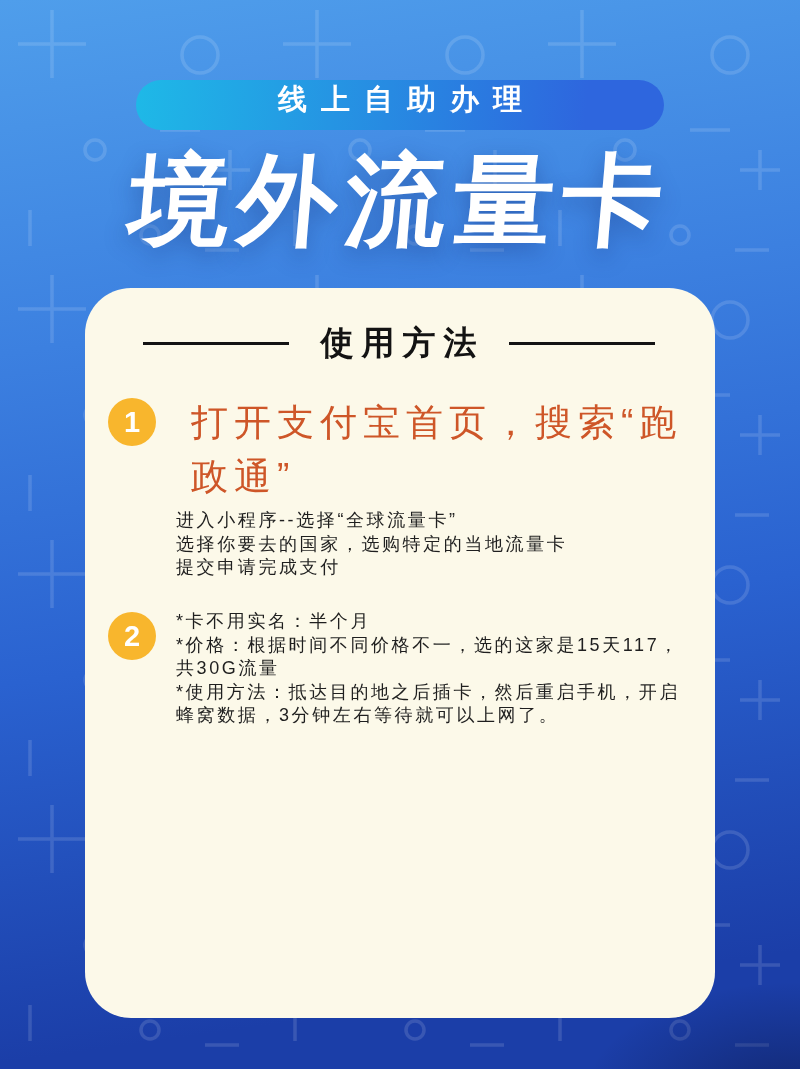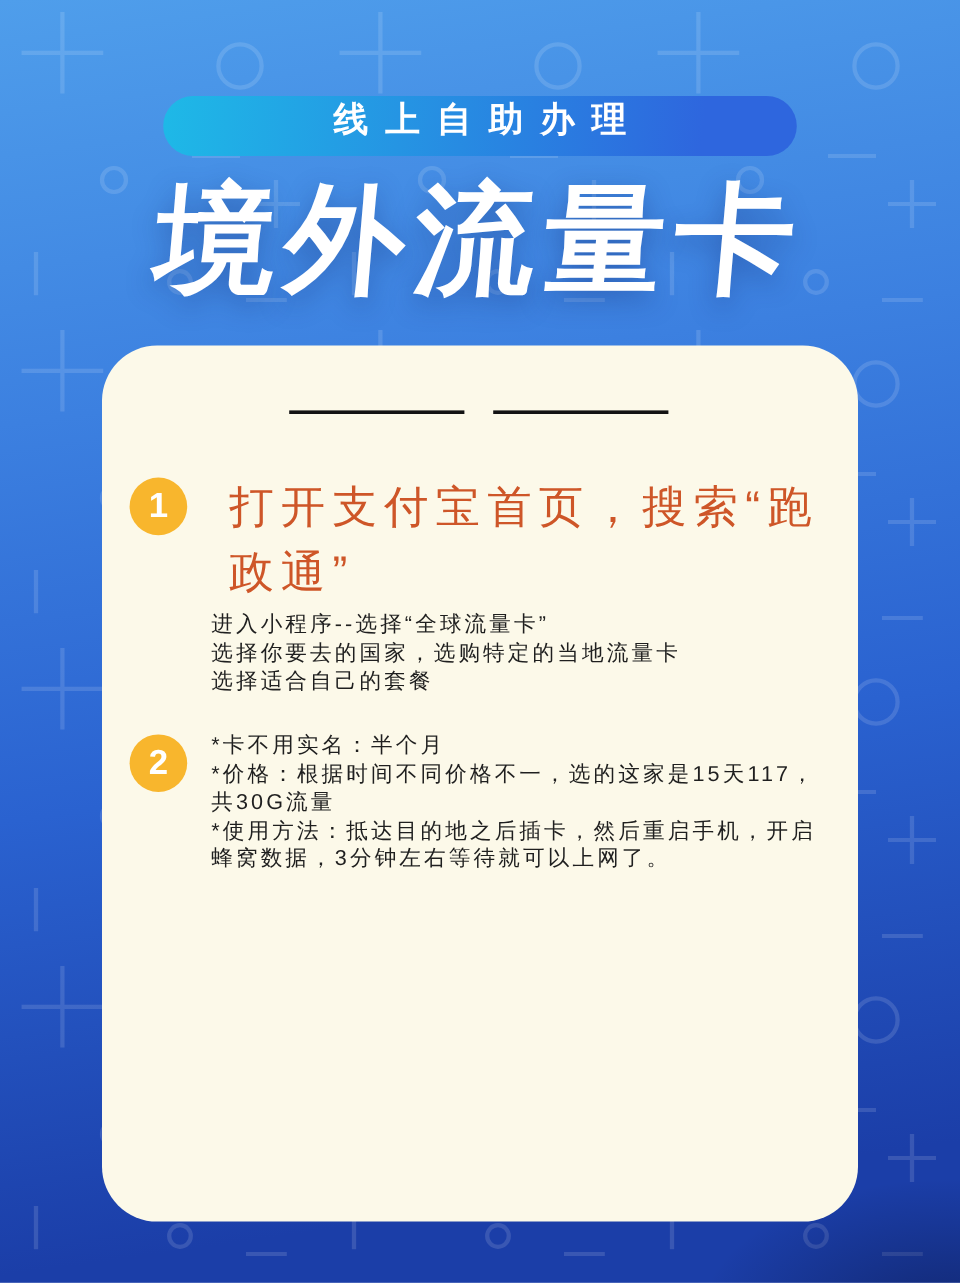--- a/index.html
+++ b/index.html
@@ -157,32 +157,33 @@
     <div class="badge">
       <span>线上自助办理</span>
     </div>
 
     <h1 class="poster-title">境外流量卡</h1>
 
     <div class="card">
 
       <div class="card-heading">
         <span class="rule"></span>
+        <span class="heading-text">使用方法</span>
         <span class="rule"></span>
       </div>
 
       <div class="step step-1">
         <div class="step-badge">
           <span>1</span>
         </div>
         <div class="step-body">
           <p class="step-title">打开支付宝首页，搜索“跑政通”</p>
           <p class="step-line">进入小程序--选择“全球流量卡”</p>
           <p class="step-line">选择你要去的国家，选购特定的当地流量卡</p>
-          <p class="step-line">选择适合自己的套餐</p>
+          <p class="step-line">提交申请完成支付</p>
         </div>
       </div>
 
       <div class="step step-2">
         <div class="step-badge">
           <span>2</span>
         </div>
         <div class="step-body">
           <p class="step-line">*卡不用实名：半个月</p>
           <p class="step-line">*价格：根据时间不同价格不一，选的这家是15天117，共30G流量</p>

